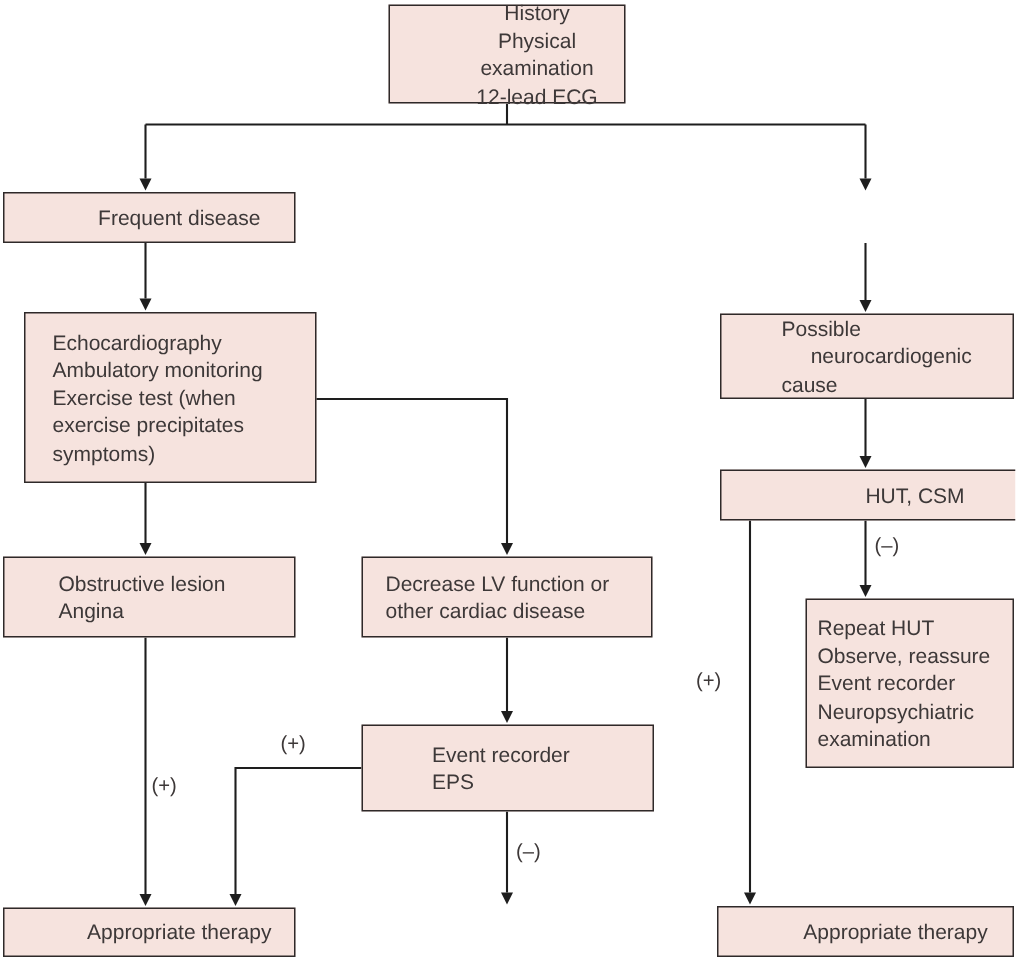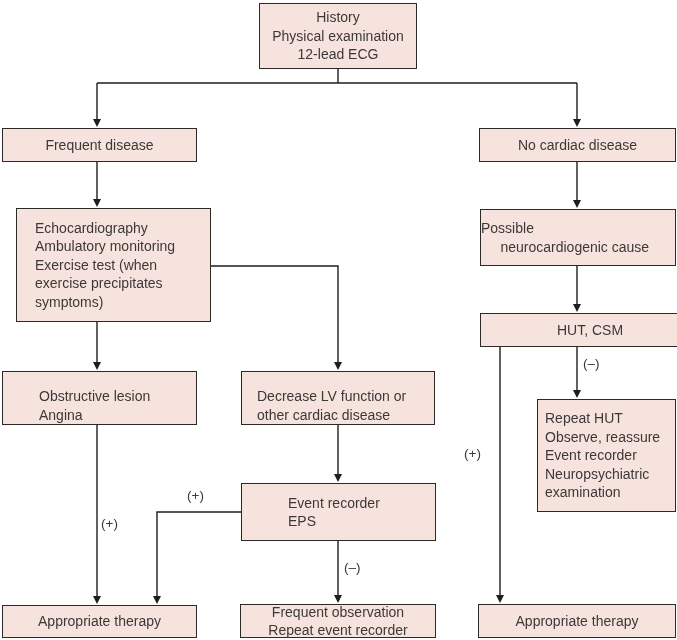--- a/index.html
+++ b/index.html
@@ -22,37 +22,37 @@
   .node {
     position: absolute;
     background: var(--box-fill);
     border: 1.5px solid var(--box-border);
     display: flex;
     align-items: center;
     font-size: 14px;
     line-height: 18.5px;
     color: var(--text);
   }
-  .node .txt { white-space: pre-wrap; width: 100%; }
+  .node .txt { white-space: pre-wrap; width: 100%; padding-left: 40px; }
   .center { justify-content: center; }
   .center .txt { text-align: center; }
   .left .txt { text-align: left; }
 
   
   #box-history          { left:259px; top:3px;   width:158px; height:66px; }
   #box-cardiac          { left:2px;   top:128px; width:195px; height:34px; }
   #box-no-cardiac       { left:479px; top:128px; width:197px; height:34px; }
   #box-echo             { left:16px;   top:208px; width:195px; height:114px; }
   #box-echo .txt        { padding-left:18px; }
   #box-possible         { left:480px; top:209px; width:196px; height:57px; }
   #box-possible .txt    { }
   #box-hut              { left:480px; top:313px; width:220px; height:34px; }
-  #box-obstructive      { left:2px;   top:371px; width:195px; height:54px;align-items:flex-end; }
+  #box-obstructive      { left:2px;   top:371px; width:195px; height:54px; }
   #box-obstructive .txt { padding-left:36px; }
-  #box-decrease-lv      { left:241px; top:371px; width:194px; height:54px;align-items:flex-end; }
+  #box-decrease-lv      { left:241px; top:371px; width:194px; height:54px; }
   #box-decrease-lv .txt { padding-left:15px; }
   #box-event-recorder   { left:241px; top:483px; width:195px; height:58px; }
   #box-event-recorder .txt { padding-left:46px; }
   #box-repeat-hut       { left:537px; top:399px; width:139px; height:113px; }
   #box-repeat-hut .txt  { padding-left:7px; }
   #box-appropriate-left { left:2px;   top:605px; width:195px; height:33px; }
   #box-frequent         { left:240px; top:604px; width:196px; height:34px; }
   #box-appropriate-right{ left:478px; top:604px; width:198px; height:34px; }
 
   
@@ -125,23 +125,20 @@
   <div class="node center" id="box-history">
     <div class="txt">History
 Physical examination
 12-lead ECG</div>
   </div>
 
   <div class="node center" id="box-cardiac">
     <div class="txt">Frequent disease</div>
   </div>
 
-  <div class="node center" id="box-no-cardiac">
-    <div class="txt">No cardiac disease</div>
-  </div>
 
   <div class="node left" id="box-echo">
     <div class="txt">Echocardiography
 Ambulatory monitoring
 Exercise test (when
 exercise precipitates
 symptoms)</div>
   </div>
 
   <div class="node left" id="box-possible">
@@ -173,24 +170,20 @@
 Observe, reassure
 Event recorder
 Neuropsychiatric
 examination</div>
   </div>
 
   <div class="node center" id="box-appropriate-left">
     <div class="txt">Appropriate therapy</div>
   </div>
 
-  <div class="node center" id="box-frequent">
-    <div class="txt">Frequent observation
-Repeat event recorder</div>
-  </div>
 
   <div class="node center" id="box-appropriate-right">
     <div class="txt">Appropriate therapy</div>
   </div>
 
   <div class="edge-label" id="lbl-plus-left">(+)</div>
   <div class="edge-label" id="lbl-plus-mid">(+)</div>
   <div class="edge-label" id="lbl-minus-mid">(–)</div>
   <div class="edge-label" id="lbl-plus-right">(+)</div>
   <div class="edge-label" id="lbl-minus-right">(–)</div>

